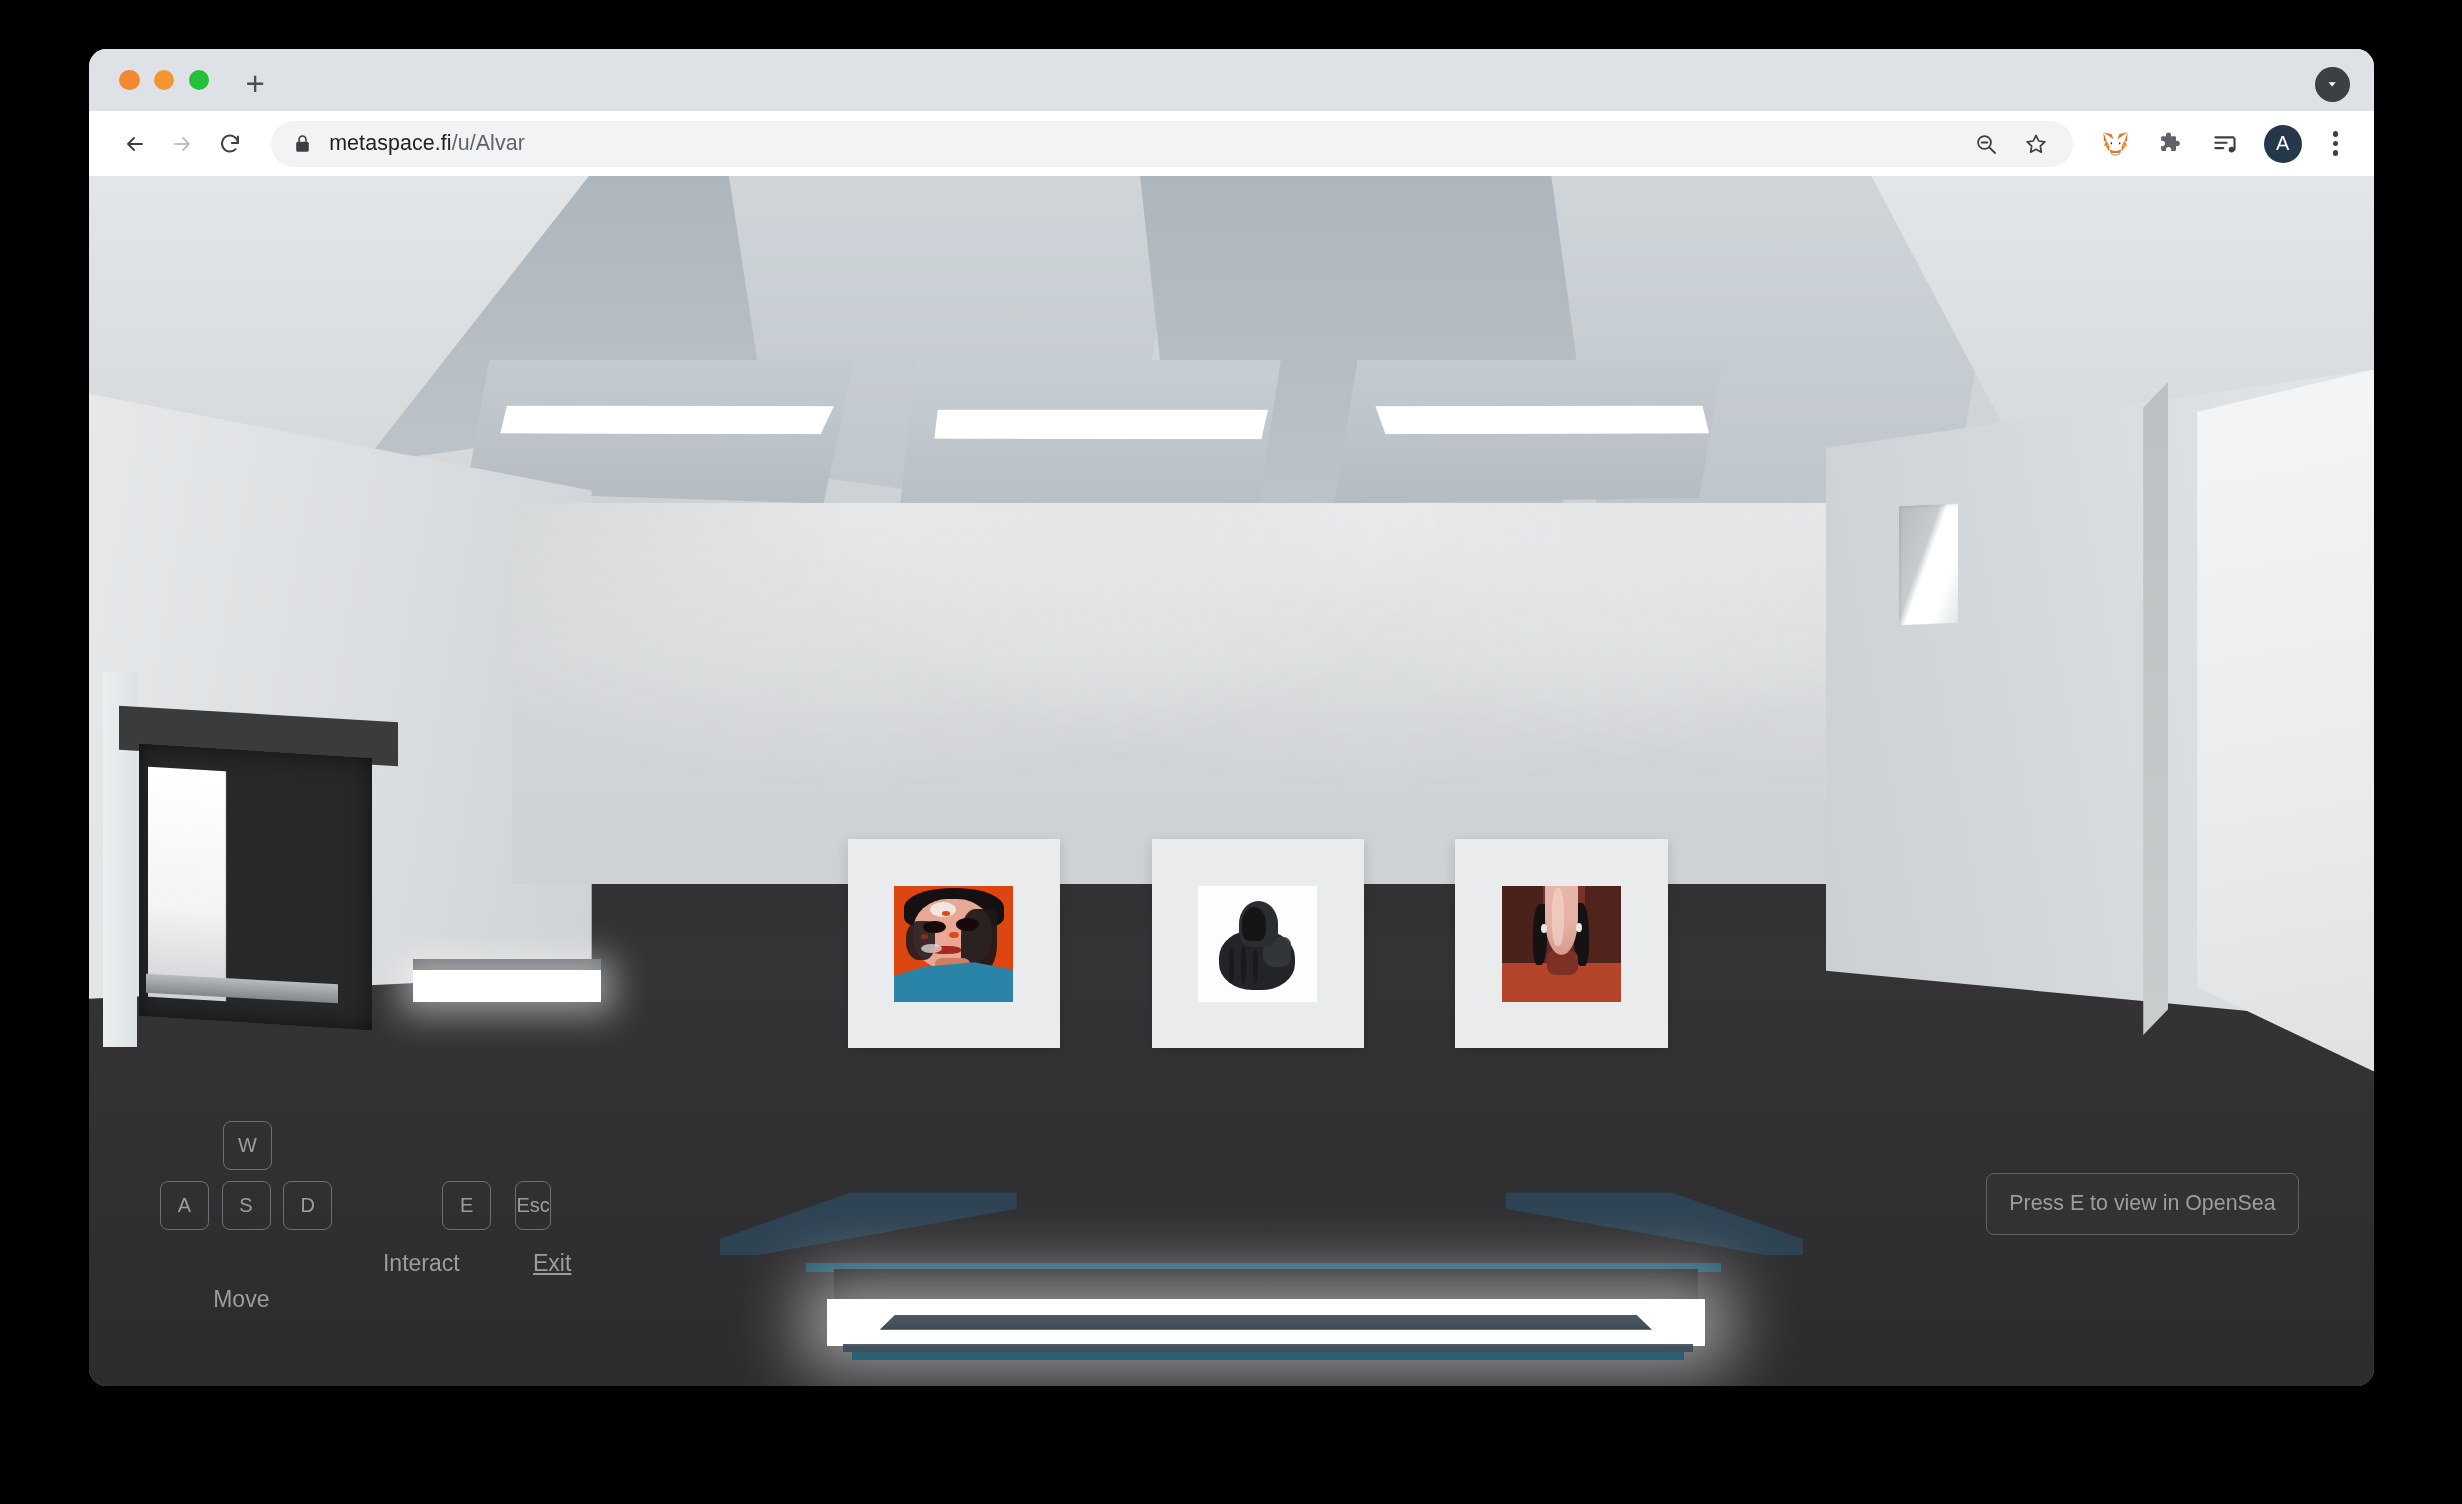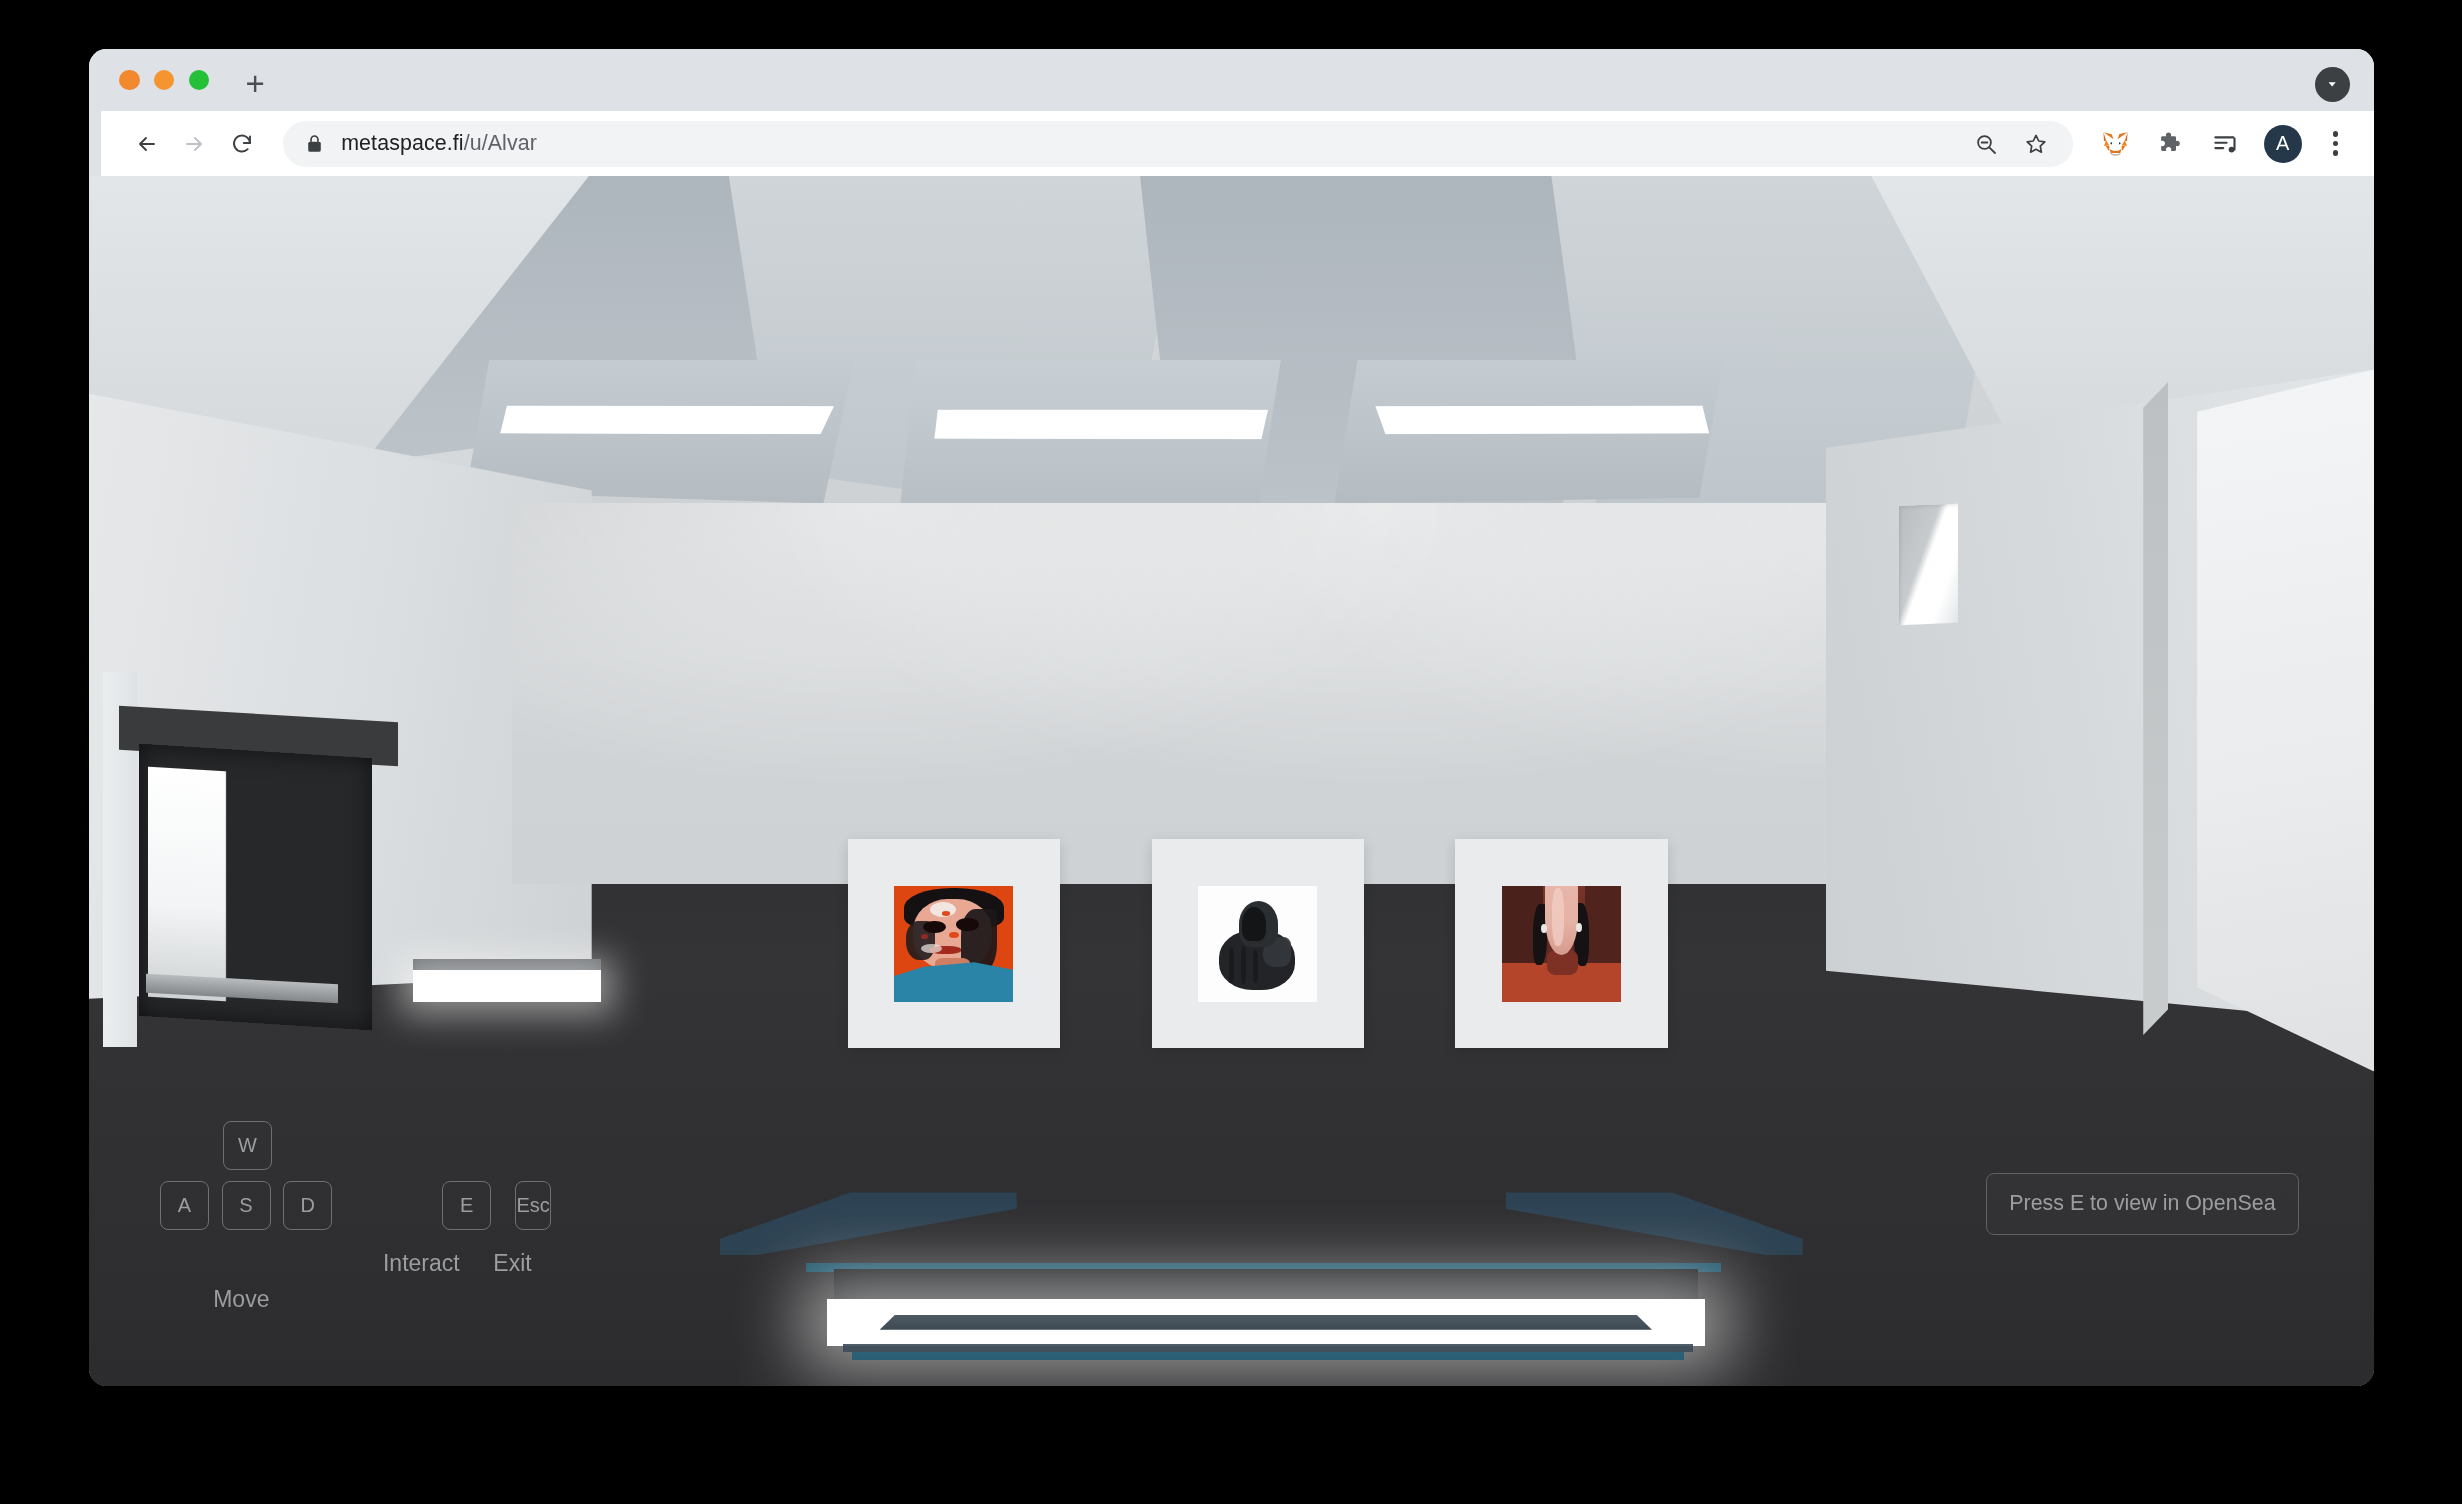--- a/index.html
+++ b/index.html
@@ -84,21 +84,20 @@
   .tab-search svg { width: 14.3px; height: 14.3px; }
 
   
   .toolbar {
     height: 65px;
     background: #ffffff;
     display: flex;
     align-items: center;
     padding: 0 20.6px 0 24px;
     gap: 4.8px;
-    margin-left: 12px;
   }
   .nav-btn {
     width: 43px; height: 43px;
     display: flex; align-items: center; justify-content: center;
     border-radius: 50%;
     flex: 0 0 auto;
   }
   .nav-btn svg { width: 24px; height: 24px; }
   .omnibox {
     flex: 1 1 auto;
@@ -467,21 +466,21 @@
   .group-move { position: relative; }
   .group-gap { width: 30px; }
   .key-captions {
     display: flex;
     margin-top: 20.6px;
     font-size: 23px;
     color: #9b9d9f;
   }
   .cap-move { width: 163px; text-align: center; margin-top: 36px; }
   .cap-interact { width: 109px; text-align: center; margin-left: 44px; }
-  .cap-exit { width: 78px; text-align: left; margin-left: 17.5px; }
+  .cap-exit { width: 78px; text-align: right; margin-left: 17.5px; text-decoration: underline; }
 
   
   .hud-prompts {
     position: absolute;
     right: 3.3%; bottom: 12.5%;
     display: flex; flex-direction: column; gap: 19px;
     align-items: stretch;
   }
   .prompt {
     border: 1.6px solid #5f6265;

